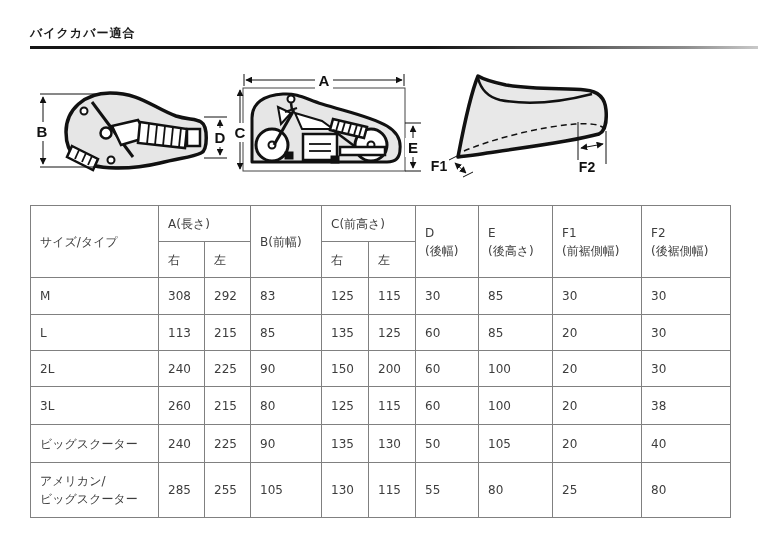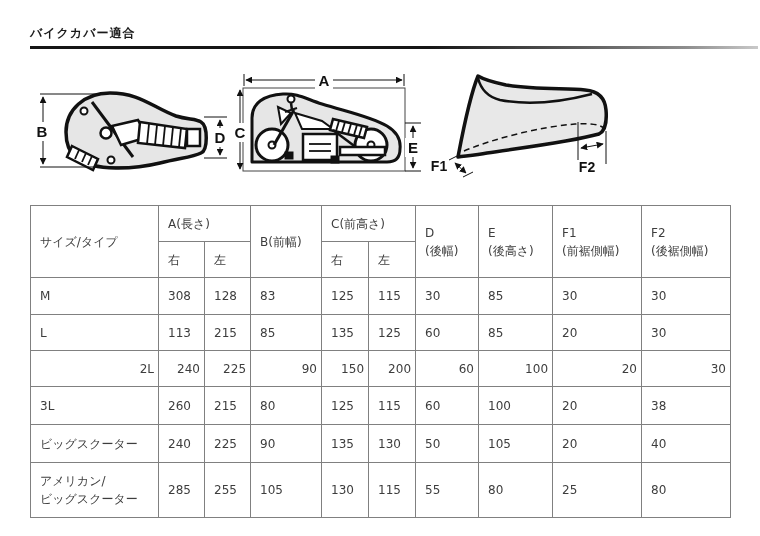--- a/index.html
+++ b/index.html
@@ -36,21 +36,21 @@
     padding:0 4px 0 9px;
     vertical-align:middle;
     text-align:left;
     line-height:1.5;
     overflow:hidden;
   }
   tr.hrow1 td{height:35px;}
   tr.hrow2 td{height:35px;}
   tr.r0 td{height:36px;}
   tr.r1 td{height:35px;}
-  tr.r2 td{height:35px;text-align:right;}
+  tr.r2 td{height:35px;}
   tr.r3 td{height:37px;margin-left:48px;}
   tr.r4 td{height:37px;}
   tr.r5 td{height:54px;}
   td.multiline{white-space:pre-line;}
 </style>
 </head>
 <body>
 
 <div class="title">バイクカバー適合</div>
 <div class="rule"></div>
@@ -218,21 +218,21 @@
     <tr class="hrow2">
       <td>右</td>
       <td>左</td>
       <td>右</td>
       <td>左</td>
     </tr>
 
     <tr class="r0">
       <td>M</td>
       <td>308</td>
-      <td>128</td>
+      <td>292</td>
       <td>83</td>
       <td>125</td>
       <td>115</td>
       <td>30</td>
       <td>85</td>
       <td>30</td>
       <td>30</td>
     </tr>
     <tr class="r1">
       <td>L</td>

